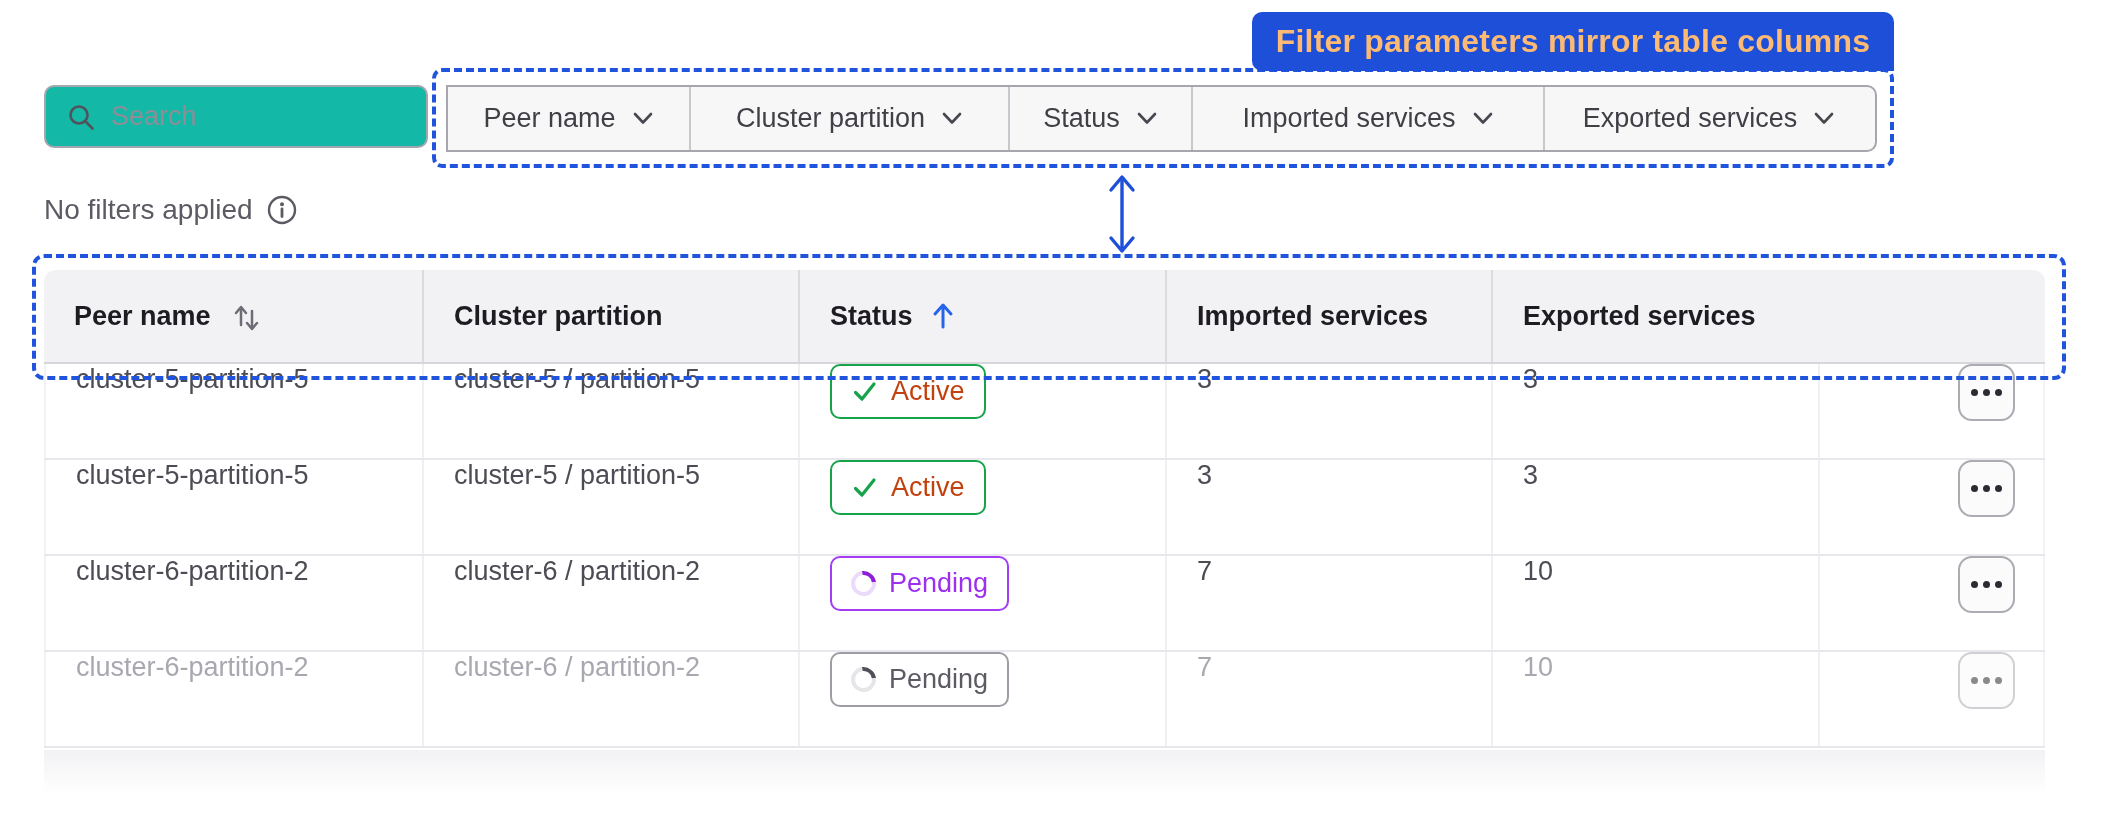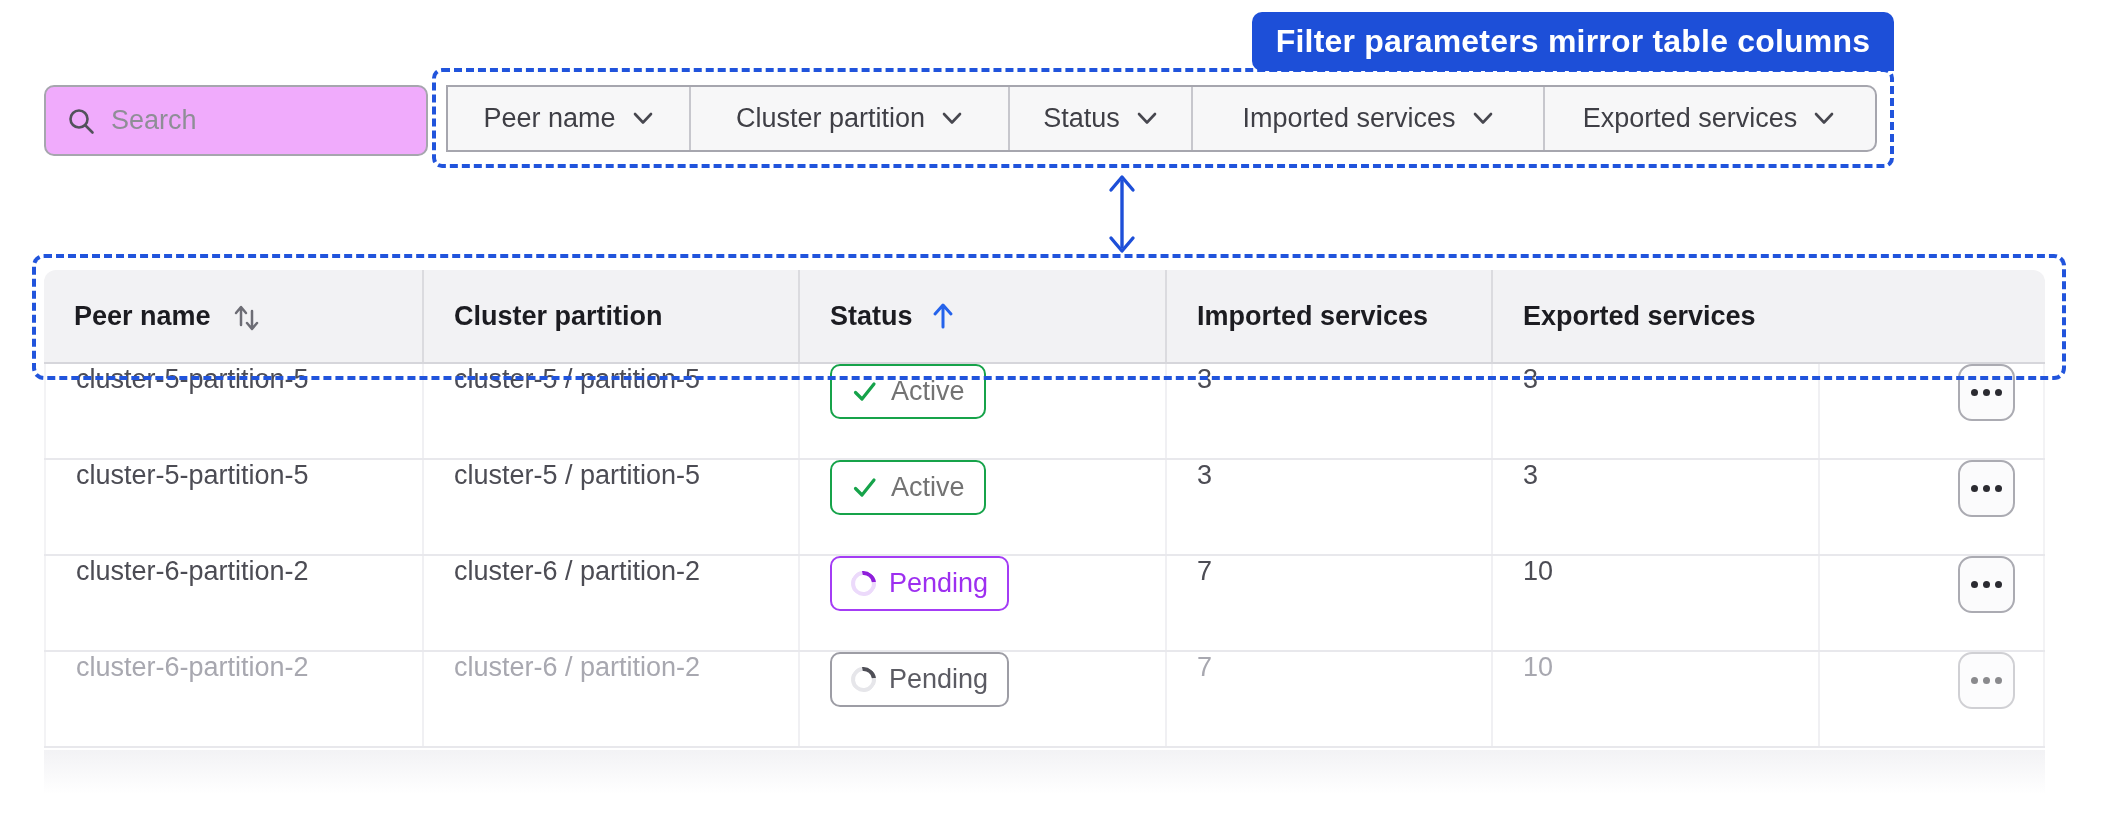--- a/index.html
+++ b/index.html
@@ -5,33 +5,33 @@
   * { margin:0; padding:0; box-sizing:border-box; }
   html,body { background:#fff; }
   .stage{
     position:relative; width:2118px; height:816px; background:#ffffff; overflow:hidden;
     font-family:"Liberation Sans","DejaVu Sans",sans-serif; color:#3f3f46;
   }
 
   
   .callout-banner{
     position:absolute; left:1252px; top:12px; width:642px; height:59px;
-    background:#1d4fd8; color:#ffffff; border-radius:10px 10px 0 10px;
+    background:#1d4fd8; color:#fdba74; border-radius:10px 10px 0 10px;
     display:flex; align-items:center; justify-content:center;
     font-size:32px; font-weight:700; letter-spacing:.2px; z-index:6;
   }
   .dash-box{ position:absolute; border:4px dashed #2154dc; z-index:5; pointer-events:none; }
   .dash-filter{ left:432px; top:68px; width:1462px; height:100px; border-radius:10px; }
   .dash-table{ left:32px; top:254px; width:2034px; height:126px; border-radius:12px; }
   .mirror-arrow{ position:absolute; left:1100px; top:172px; z-index:5; }
 
   
   .search-box{
-    position:absolute; left:44px; top:85px; width:384px; height:71px;
-    background:#f0abfc; border:2px solid #a6a6ae; border-radius:10px;
+    position:absolute; left:44px; top:85px; width:384px; height:63px;
+    background:#14b8a6; border:2px solid #a6a6ae; border-radius:10px;
     display:flex; align-items:center; gap:15px; padding:0 20px;
   }
   .search-box input{
     flex:1; border:none; outline:none; background:transparent;
     font-size:27px; color:#3f3f46; font-family:inherit;
   }
   .search-box input::placeholder{ color:#8e8e96; }
 
   .filter-group{
     position:absolute; left:446px; top:85px; width:1431px; height:67px;
@@ -78,21 +78,21 @@
   .trow.muted .kebab{ opacity:.55; }
 
   .cw1{ width:380px; } .cw2{ width:376px; } .cw3{ width:367px; }
   .cw4{ width:326px; } .cw5{ width:327px; } .cw6{ width:225px; }
 
   
   .badge{
     display:inline-flex; align-items:center; gap:13px; height:55px; padding:0 19px;
     border:2.5px solid; border-radius:10px; font-size:27px; background:#fff; white-space:nowrap;
   }
-  .badge-active{ border-color:#16a34a; color:#737373; }
+  .badge-active{ border-color:#16a34a; color:#c2410c; }
   .badge-starting{ border-color:#a43cf5; color:#9d2ff0; }
   .badge-pending{ border-color:#9d9da5; color:#5b5b63; }
   .spinner{ width:25px; height:25px; border-radius:50%; border:4.5px solid; transform:rotate(38deg); }
   .spinner-starting{ border-color:#ecdafb; border-top-color:#8f1edb; }
   .spinner-pending{ border-color:#e6e6ea; border-top-color:#4f4f57; }
 
   
   .kebab{
     width:57px; height:57px; border-radius:14px; border:2px solid #ababb2;
     background:#fbfbfc; display:flex; align-items:center; justify-content:center; gap:5px;
@@ -159,20 +159,30 @@
     <button class="filter-item fw5">
       <span>Exported services</span>
       <span style="display:flex;">
         <svg width="22" height="13" viewBox="0 0 22 13" fill="none">
             <path d="M3 2 L11 10.5 L19 2" stroke="#47474f" stroke-width="2.6" stroke-linecap="round" stroke-linejoin="round"></path>
           </svg>
       </span>
     </button>
   </div>
 
+  <div class="no-filters">
+    <span>No filters applied</span>
+    <span style="display:flex;">
+      <svg width="32" height="32" viewBox="0 0 32 32" fill="none">
+        <circle cx="16" cy="16" r="13" stroke="#5b5b63" stroke-width="2.4"></circle>
+        <circle cx="16" cy="10.2" r="2" fill="#5b5b63"></circle>
+        <line x1="16" y1="15" x2="16" y2="22.5" stroke="#5b5b63" stroke-width="2.8" stroke-linecap="round"></line>
+      </svg>
+    </span>
+  </div>
 
   <div class="ghost-row"></div>
 
   <div class="table">
     <div class="thead">
       <div class="th cw1">
         <span>Peer name</span>
         <span style="display:flex;">
           <svg width="34" height="32" viewBox="0 0 34 32" fill="none">
             <path d="M12 25 L12 8 M7 13 L12 7 L17 13" stroke="#6d6d75" stroke-width="2.5" stroke-linecap="round" stroke-linejoin="round"></path>

